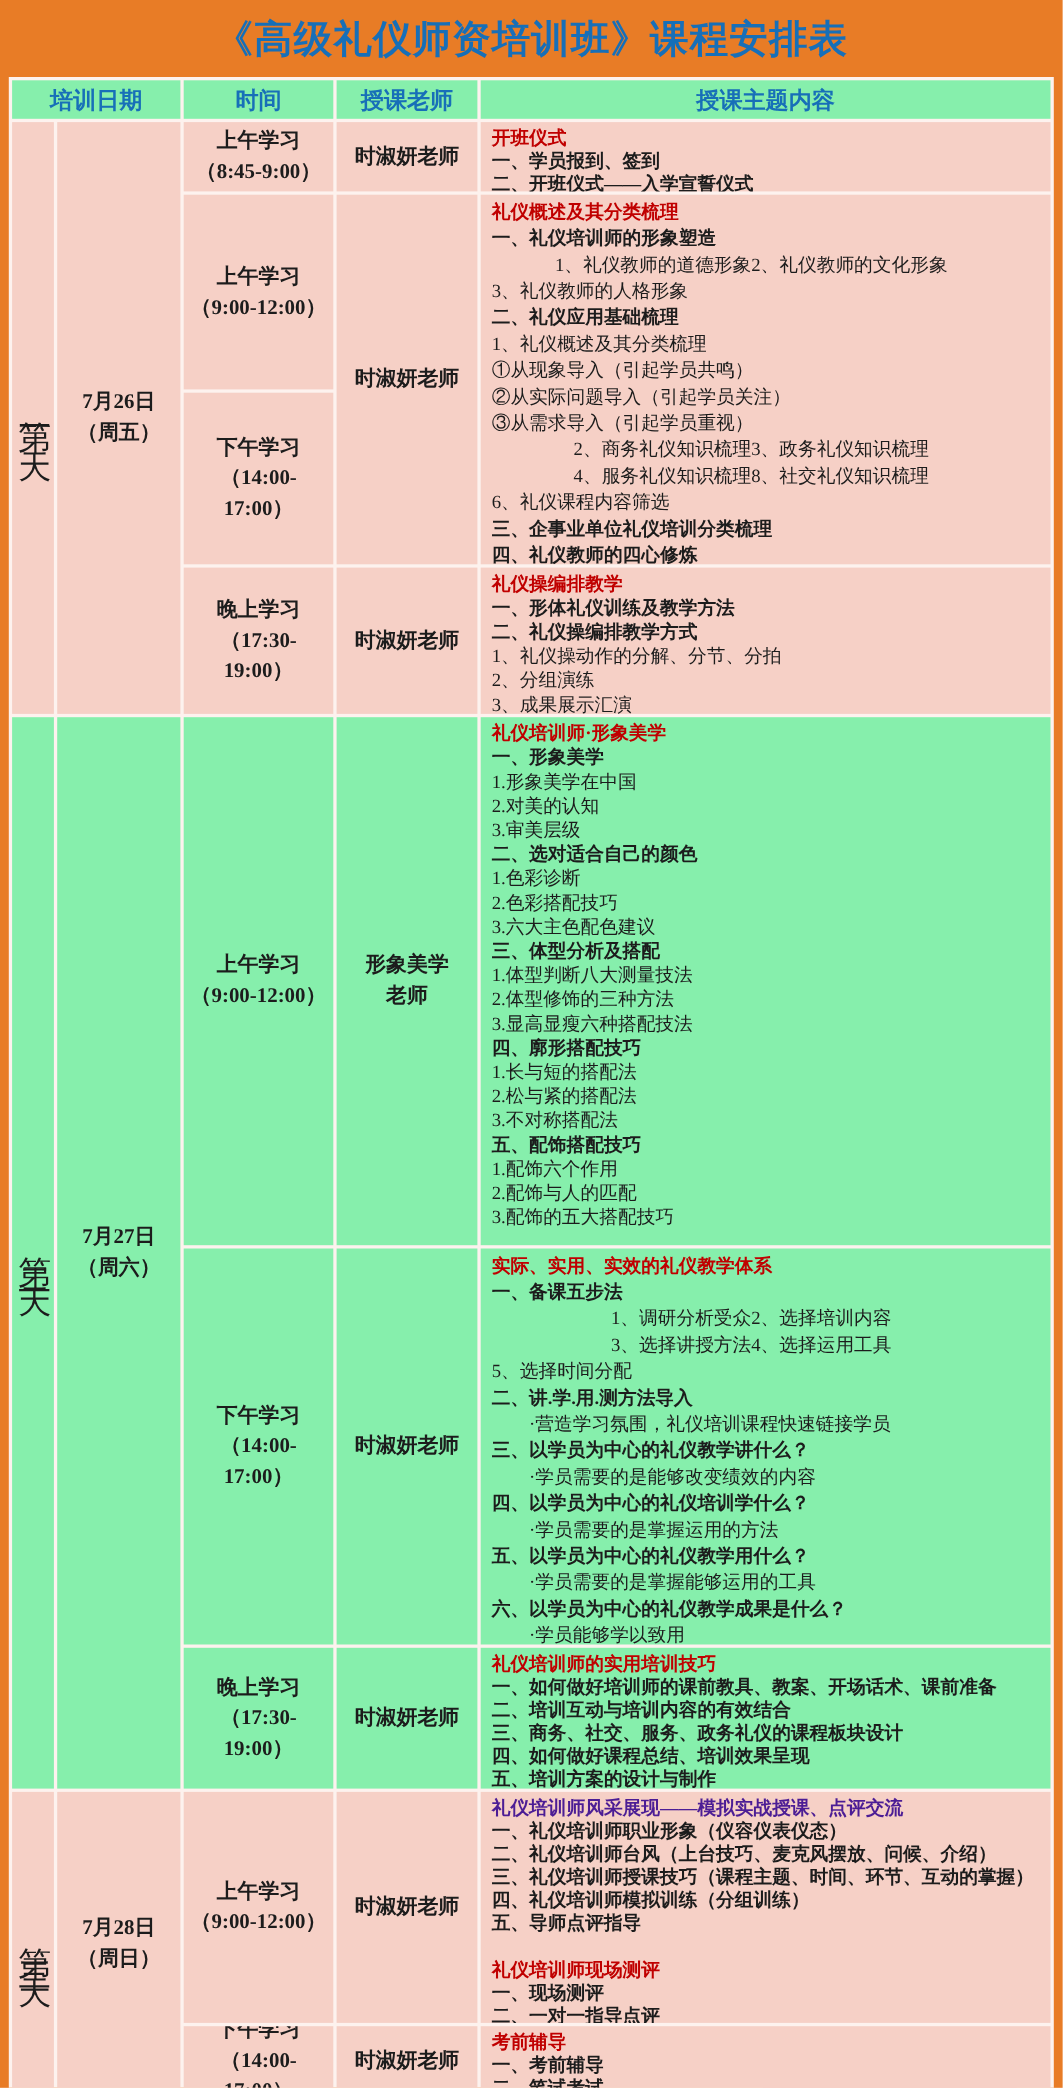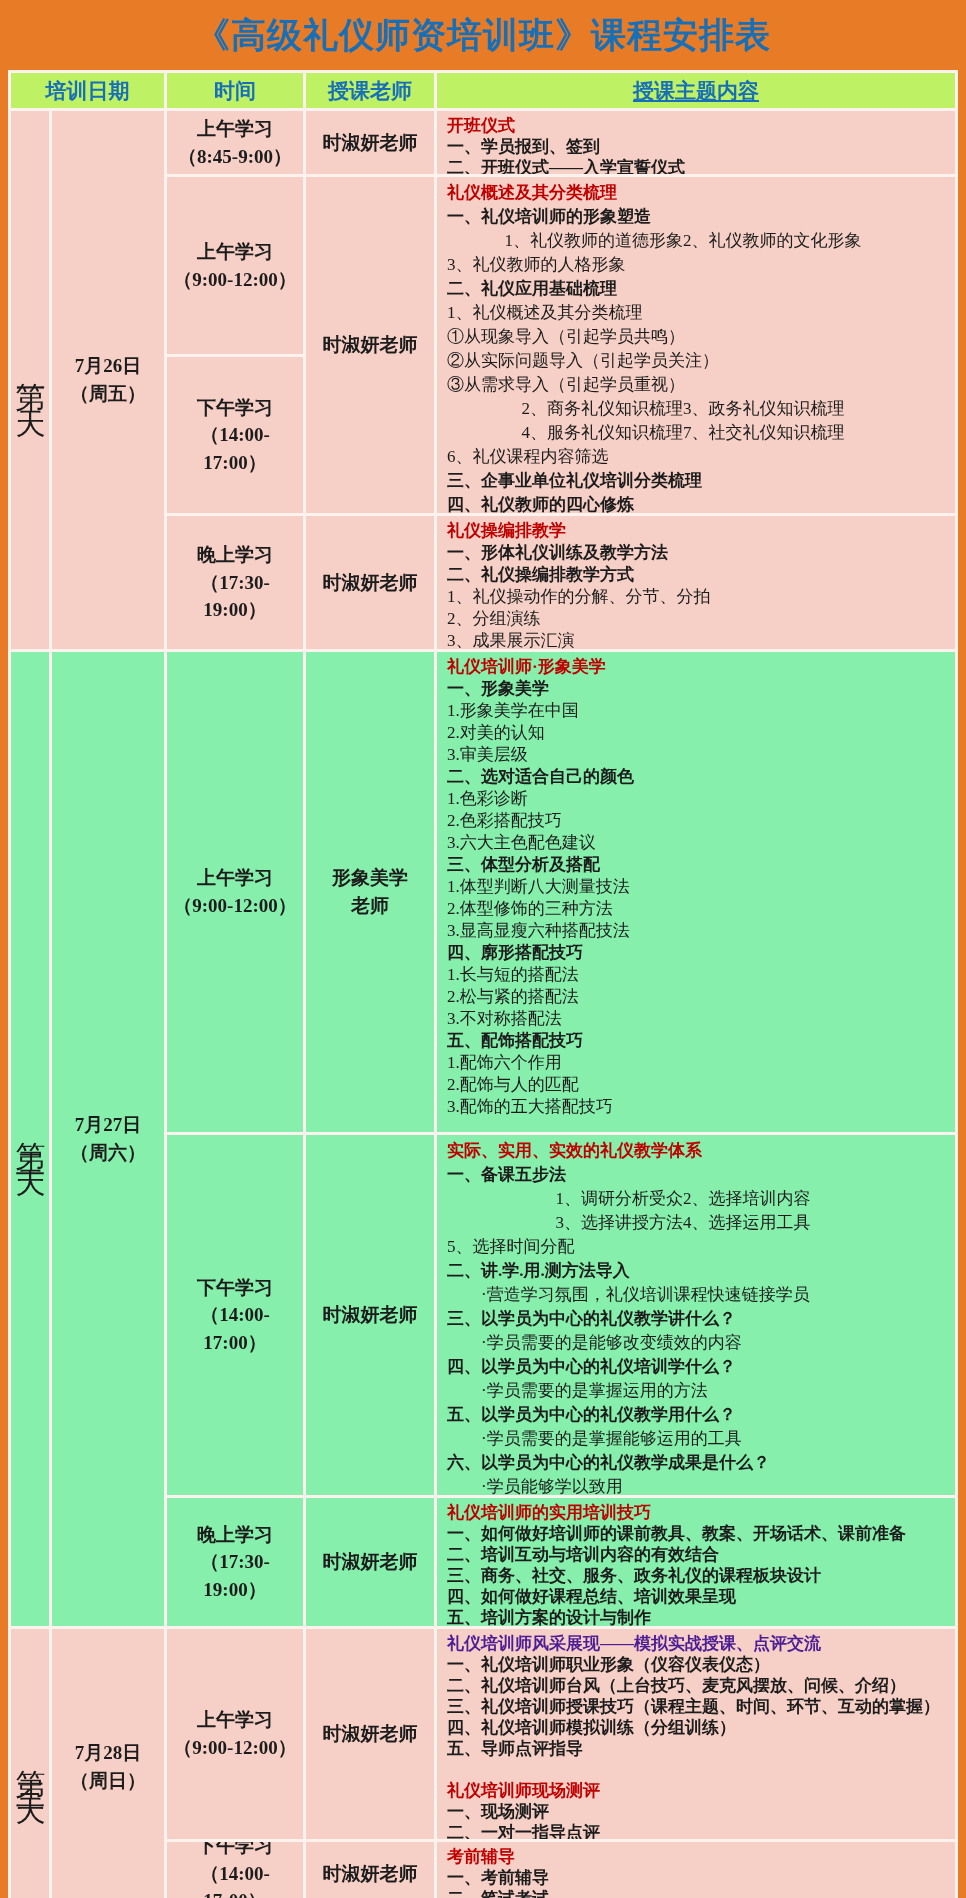--- a/index.html
+++ b/index.html
@@ -17,21 +17,21 @@
     font-size:35px;font-weight:bold;color:#176fb8;letter-spacing:1px;
   }
   .tablewrap{
     background:#fdf2ee;padding:3px;
     display:grid;
     grid-template-columns:38px 112px 136px 128px auto;
     grid-template-rows:35px 63px 177px 156px 133px 480px 360px 128px 210px 63px;
     gap:3px;
   }
   .cell{box-sizing:border-box;overflow:hidden;}
-  .bgh{background:#bef264;}
+  .bgh{background:#86efac;}
   .bg1{background:#f6d0c6;}
   .bg2{background:#86efac;}
   .hdr{
     display:flex;align-items:center;justify-content:center;
     font-size:21px;font-weight:bold;color:#176fb8;
   }
   .cc{ 
     display:flex;align-items:center;justify-content:center;text-align:center;
     font-size:19px;font-weight:bold;white-space:pre-line;line-height:1.45;
   }
@@ -65,21 +65,21 @@
 
   <div class="title-band">
     <div class="t">《高级礼仪师资培训班》课程安排表</div>
   </div>
 
   <div class="tablewrap">
 
     <div class="cell bgh hdr" style="grid-row:1;grid-column:1/3;">培训日期</div>
     <div class="cell bgh hdr" style="grid-row:1;grid-column:3;">时间</div>
     <div class="cell bgh hdr" style="grid-row:1;grid-column:4;">授课老师</div>
-    <div class="cell bgh hdr" style="grid-row:1;grid-column:5;text-decoration:underline;">授课主题内容</div>
+    <div class="cell bgh hdr" style="grid-row:1;grid-column:5;">授课主题内容</div>
 
     <div class="cell bg1 daylab c1" style="grid-row:2/6;">第一天</div>
     <div class="cell bg1 cc c2" style="grid-row:2/6;">7月26日
 （周五）</div>
 
     <div class="cell bg1 cc c3 r1">上午学习
 （8:45-9:00）</div>
     <div class="cell bg1 cc c4 r1">时淑妍老师</div>
     <div class="cell bg1 content lh21 c5 r1">
         <div class="ln red">开班仪式</div>
@@ -105,21 +105,21 @@
         <div class="ln n">1、礼仪概述及其分类梳理</div>
         <div class="ln n">①从现象导入（引起学员共鸣）</div>
         <div class="ln n">②从实际问题导入（引起学员关注）</div>
         <div class="ln n">③从需求导入（引起学员重视）</div>
         <div class="ln pair">
           <span class="l">2、商务礼仪知识梳理</span>
           <span class="r">3、政务礼仪知识梳理</span>
         </div>
         <div class="ln pair">
           <span class="l">4、服务礼仪知识梳理</span>
-          <span class="r">7、社交礼仪知识梳理</span>
+          <span class="r">8、社交礼仪知识梳理</span>
         </div>
         <div class="ln n">6、礼仪课程内容筛选</div>
         <div class="ln h">三、企事业单位礼仪培训分类梳理</div>
         <div class="ln h">四、礼仪教师的四心修炼</div>
       </div>
 
     <div class="cell bg1 cc c3 r4">晚上学习
 （17:30-
 19:00）</div>
     <div class="cell bg1 cc c4 r4">时淑妍老师</div>

